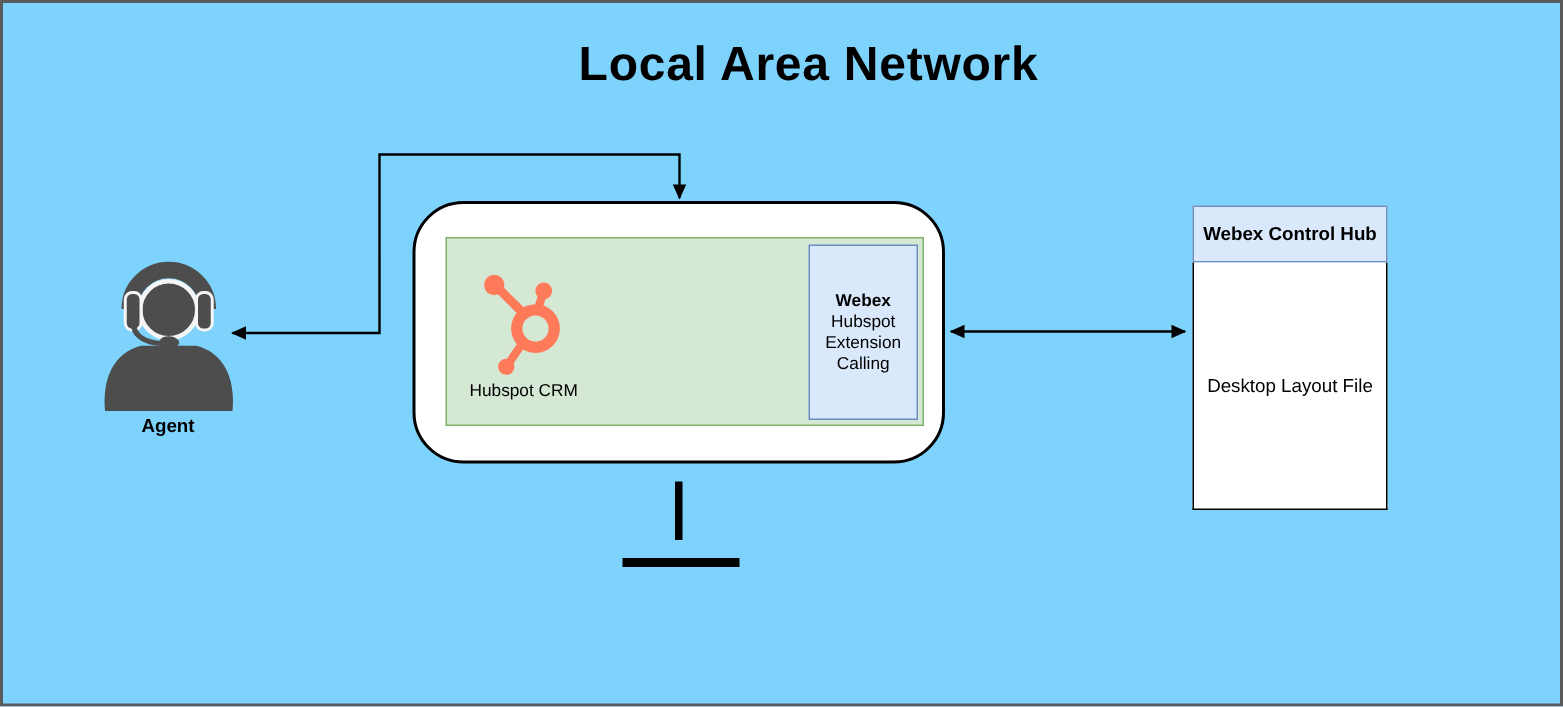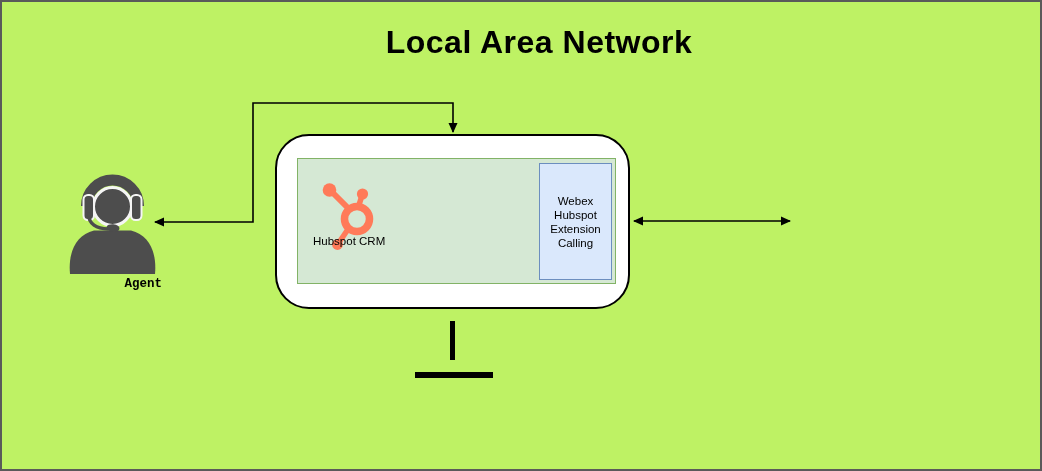--- a/index.html
+++ b/index.html
@@ -1,27 +1,27 @@
 <!DOCTYPE html>
 <html><head>
 <meta charset="utf-8">
 <style>
   html,body{margin:0;padding:0;background:#e9e9e9;font-family:"Liberation Sans",sans-serif;}
-  #canvas{position:relative;width:1042px;height:471px;background:#bef264;border:2px solid #5a5a5a;box-sizing:border-box;overflow:hidden;}
+  #canvas{position:relative;width:1042px;height:471px;background:#7dd3fc;border:2px solid #5a5a5a;box-sizing:border-box;overflow:hidden;}
   .title{position:absolute;top:22px;left:36px;right:0;text-align:center;font-size:32px;font-weight:700;color:#000;letter-spacing:0.5px;}
   
   .monitor{position:absolute;left:273px;top:132px;width:355px;height:175px;background:#ffffff;border:2px solid #000;border-radius:34px;box-sizing:border-box;}
   .crm-box{position:absolute;left:20px;top:22px;width:319px;height:126px;background:#d5e8d4;border:1px solid #82b366;box-sizing:border-box;}
-  .crm-label{position:absolute;left:15px;top:76px;font-size:11.5px;color:#000;}
+  .crm-label{position:absolute;left:15px;top:96px;font-size:11.5px;color:#000;}
   .hubspot-svg{position:absolute;left:10px;top:20px;width:84px;height:80px;}
   .webex-box{position:absolute;left:241px;top:4px;width:73px;height:117px;background:#dae8fc;border:1px solid #6c8ebf;box-sizing:border-box;display:flex;flex-direction:column;align-items:center;justify-content:center;text-align:center;font-size:11.5px;line-height:14px;color:#000;}
-  .webex-box .b{font-weight:400;}
+  .webex-box .b{font-weight:700;}
   
   .agent-svg{position:absolute;left:58px;top:168px;width:104px;height:108px;}
-  .agent-label{position:absolute;left:60px;top:275px;width:100px;text-align:right;font-size:12.5px;font-weight:700;color:#000;font-family:Liberation Mono, monospace;}
+  .agent-label{position:absolute;left:60px;top:275px;width:100px;text-align:center;font-size:12.5px;font-weight:700;color:#000;}
   
   .hub{position:absolute;left:793px;top:135px;width:130px;height:203px;box-sizing:border-box;}
   .hub-header{height:38px;background:#dae8fc;border:1px solid #6c8ebf;box-sizing:border-box;display:flex;align-items:center;justify-content:center;font-size:12.5px;font-weight:700;color:#000;}
   .hub-body{height:165px;background:#ffffff;border:1px solid #000;border-top:none;box-sizing:border-box;display:flex;align-items:center;justify-content:center;text-align:center;font-size:12.5px;color:#000;}
   
   .overlay{position:absolute;left:0;top:0;width:1042px;height:471px;pointer-events:none;}
   .overlay path{pointer-events:auto;}
 </style>
 </head>
 <body>
@@ -55,20 +55,24 @@
     <path d="M68,272 C66,250 74,233 92,228.5 L129,228.5 C147,233 155,250 153,272 Z" fill="#4d4d4d"></path>
     <circle cx="110.5" cy="204.5" r="19" fill="#4d4d4d" stroke="#f5f5f5" stroke-width="3"></circle>
     <path d="M84.5,204 A 26 26 0 1 1 136.5,204" fill="none" stroke="#4d4d4d" stroke-width="11"></path>
     <rect x="81.5" y="193" width="10.5" height="25" rx="4.5" fill="#4d4d4d" stroke="#f5f5f5" stroke-width="2"></rect>
     <rect x="129" y="193" width="10.5" height="25" rx="4.5" fill="#4d4d4d" stroke="#f5f5f5" stroke-width="2"></rect>
     <path d="M87,212 C86,222 95,226.5 106,227" fill="none" stroke="#4d4d4d" stroke-width="3.5" stroke-linecap="round"></path>
     <ellipse cx="111" cy="226" rx="6.5" ry="3.8" fill="#4d4d4d" transform="rotate(6 111 226)"></ellipse>
   </svg>
   <div class="agent-label">Agent</div>
 
+  <div class="hub">
+    <div class="hub-header">Webex Control Hub</div>
+    <div class="hub-body">Desktop Layout File</div>
+  </div>
 
   <svg class="overlay" viewBox="0 0 1042 471">
     <defs>
       <marker id="ah" viewBox="0 0 12 12" refX="10" refY="6" markerWidth="12" markerHeight="12" markerUnits="userSpaceOnUse" orient="auto-start-reverse">
         <path d="M1,1.5 L11,6 L1,10.5 Z" fill="#000"></path>
       </marker>
     </defs>
     <path d="M153,220 H251 V101 H451 V130" fill="none" stroke="#000" stroke-width="1.6" marker-start="url(#ah)" marker-end="url(#ah)"></path>
     <path d="M632,219 H788" fill="none" stroke="#000" stroke-width="1.6" marker-start="url(#ah)" marker-end="url(#ah)"></path>
     <path d="M450.5,319 V358" stroke="#000" stroke-width="5"></path>

